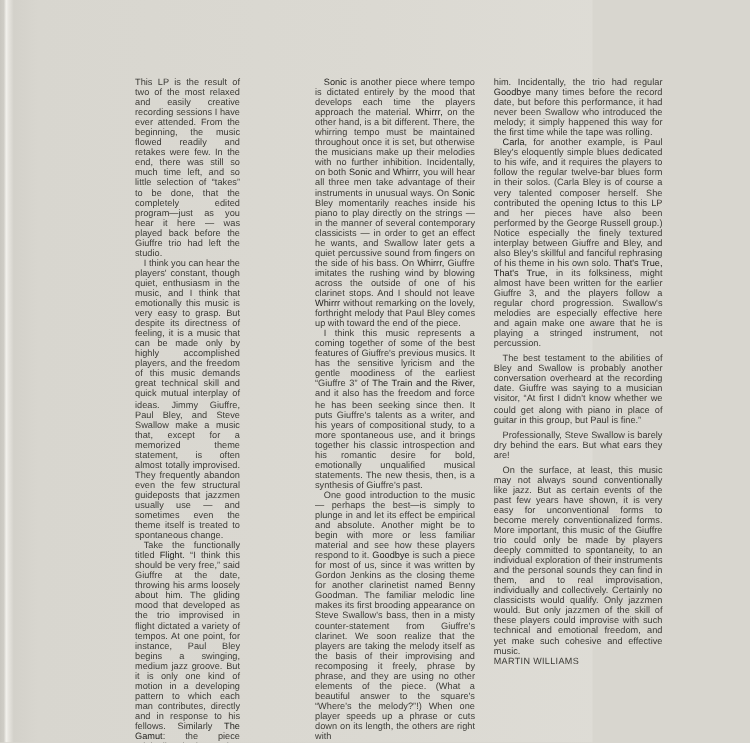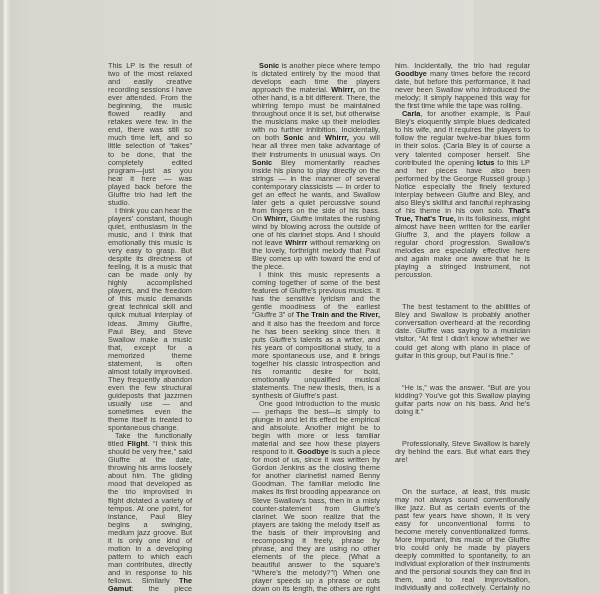--- a/index.html
+++ b/index.html
@@ -17,22 +17,22 @@
   .col {
     position: absolute; top: 62px;
     font-size: 7.35px; line-height: 8.05px;
     text-align: justify; letter-spacing: 0.02px;
   }
   .c1 { left: 108px; width: 84px; }
   .c2 { left: 252px; width: 128px; }
   .c3 { left: 395px; width: 135px; }
   .col p { margin: 0; text-indent: 7px; }
   .col p.first { text-indent: 0; }
-  .col p.gap { margin-top: 24px; }
-  .col b { color: #1c1b18; font-weight: bold; }
+  .col p.gap { margin-top: 4px; }
+  .col b { color: #1c1b18; font-weight: normal; }
   .sig {
     text-align: left; margin-top: 8px; font-size: 7.2px; letter-spacing: 0.3px; text-indent: 0 !important;
   }
 </style>
 </head>
 <body>
 
 <div class="page">
 
   <div class="col c1">
@@ -45,19 +45,18 @@
   <div class="col c2">
     <p><b>Sonic</b><span> is another piece where tempo is dictated entirely by the mood that develops each time the players approach the material. </span><b>Whirrr,</b><span> on the other hand, is a bit different. There, the whirring tempo must be maintained throughout once it is set, but otherwise the musicians make up their melodies with no further inhibition. Incidentally, on both </span><b>Sonic</b><span> and </span><b>Whirrr,</b><span> you will hear all three men take advantage of their instruments in unusual ways. On </span><b>Sonic</b><span> Bley momentarily reaches inside his piano to play directly on the strings — in the manner of several contemporary classicists — in order to get an effect he wants, and Swallow later gets a quiet percussive sound from fingers on the side of his bass. On </span><b>Whirrr,</b><span> Giuffre imitates the rushing wind by blowing across the outside of one of his clarinet stops. And I should not leave </span><b>Whirrr</b><span> without remarking on the lovely, forthright melody that Paul Bley comes up with toward the end of the piece.</span></p>
     <p><span>I think this music represents a coming together of some of the best features of Giuffre's previous musics. It has the sensitive lyricism and the gentle moodiness of the earliest “Giuffre 3” of </span><b>The Train and the River,</b><span> and it also has the freedom and force he has been seeking since then. It puts Giuffre's talents as a writer, and his years of compositional study, to a more spontaneous use, and it brings together his classic introspection and his romantic desire for bold, emotionally unqualified musical statements. The new thesis, then, is a synthesis of Giuffre's past.</span></p>
     <p><span>One good introduction to the music — perhaps the best—is simply to plunge in and let its effect be empirical and absolute. Another might be to begin with more or less familiar material and see how these players respond to it. </span><b>Goodbye</b><span> is such a piece for most of us, since it was written by Gordon Jenkins as the closing theme for another clarinetist named Benny Goodman. The familiar melodic line makes its first brooding appearance on Steve Swallow's bass, then in a misty counter-statement from Giuffre's clarinet. We soon realize that the players are taking the melody itself as the basis of their improvising and recomposing it freely, phrase by phrase, and they are using no other elements of the piece. (What a beautiful answer to the square's “Where's the melody?”!) When one player speeds up a phrase or cuts down on its length, the others are right with</span></p>
   </div>
 
   <div class="col c3">
     <p class="first"><span>him. Incidentally, the trio had regular </span><b>Goodbye</b><span> many times before the record date, but before this performance, it had never been Swallow who introduced the melody; it simply happened this way for the first time while the tape was rolling.</span></p>
     <p><b>Carla</b><span>, for another example, is Paul Bley's eloquently simple blues dedicated to his wife, and it requires the players to follow the regular twelve-bar blues form in their solos. (Carla Bley is of course a very talented composer herself. She contributed the opening </span><b>Ictus</b><span> to this LP and her pieces have also been performed by the George Russell group.) Notice especially the finely textured interplay between Giuffre and Bley, and also Bley's skillful and fanciful rephrasing of his theme in his own solo. </span><b>That's True, That's True,</b><span> in its folksiness, might almost have been written for the earlier Giuffre 3, and the players follow a regular chord progression. Swallow's melodies are especially effective here and again make one aware that he is playing a stringed instrument, not percussion.</span></p>
     <p class="gap"><span>The best testament to the abilities of Bley and Swallow is probably another conversation overheard at the recording date. Giuffre was saying to a musician visitor, “At first I didn't know whether we could get along with piano in place of guitar in this group, but Paul is fine.”</span></p>
-    <p class="gap"><span>“He is,” was the answer. “But are you kidding? You've got this Swallow playing guitar parts now on his bass. And he's doing it.”</span></p>
     <p class="gap"><span>Professionally, Steve Swallow is barely dry behind the ears. But what ears they are!</span></p>
     <p class="gap"><span>On the surface, at least, this music may not always sound conventionally like jazz. But as certain events of the past few years have shown, it is very easy for unconventional forms to become merely conventionalized forms. More important, this music of the Giuffre trio could only be made by players deeply committed to spontaneity, to an individual exploration of their instruments and the personal sounds they can find in them, and to real improvisation, individually and collectively. Certainly no classicists would qualify. Only jazzmen would. But only jazzmen of the skill of these players could improvise with such technical and emotional freedom, and yet make such cohesive and effective music.</span></p>
     <p class="sig">MARTIN WILLIAMS</p>
   </div>
 
 </div>
 
 </body></html>

